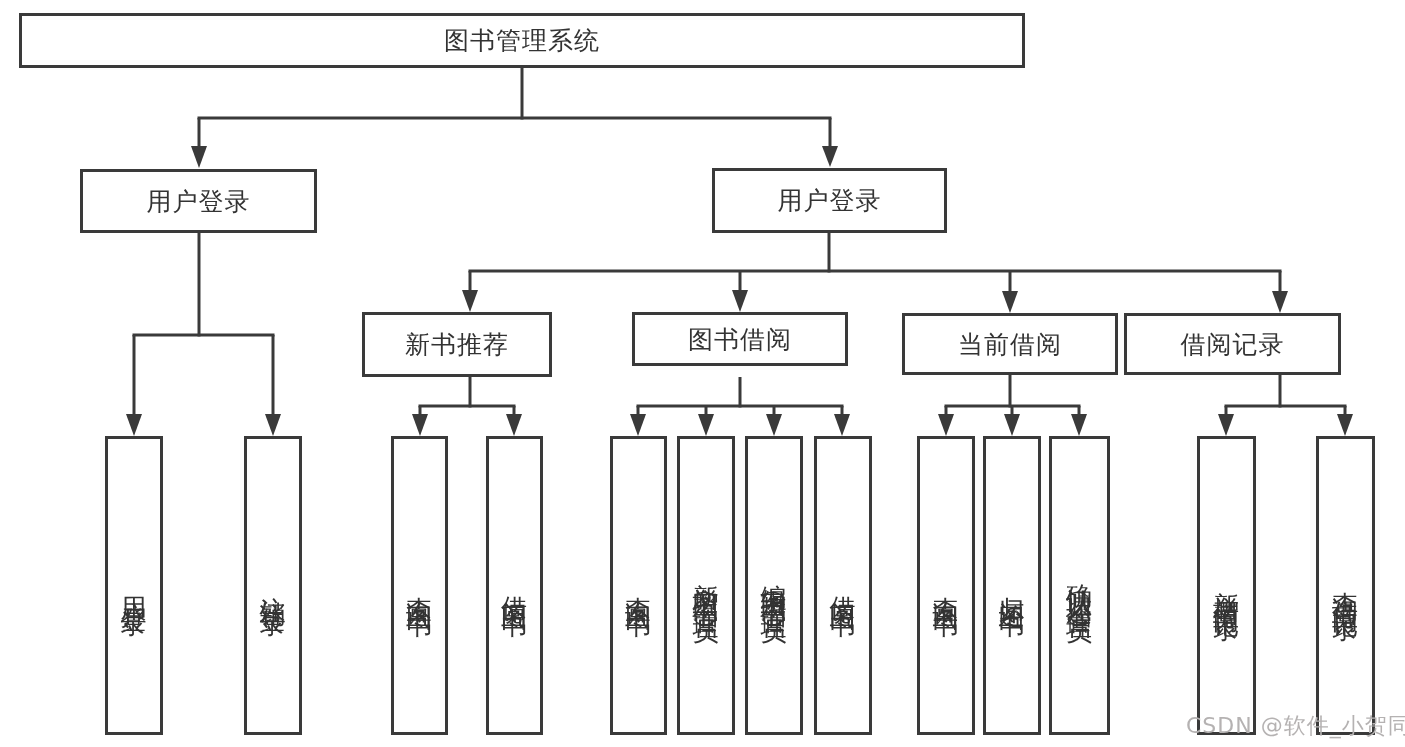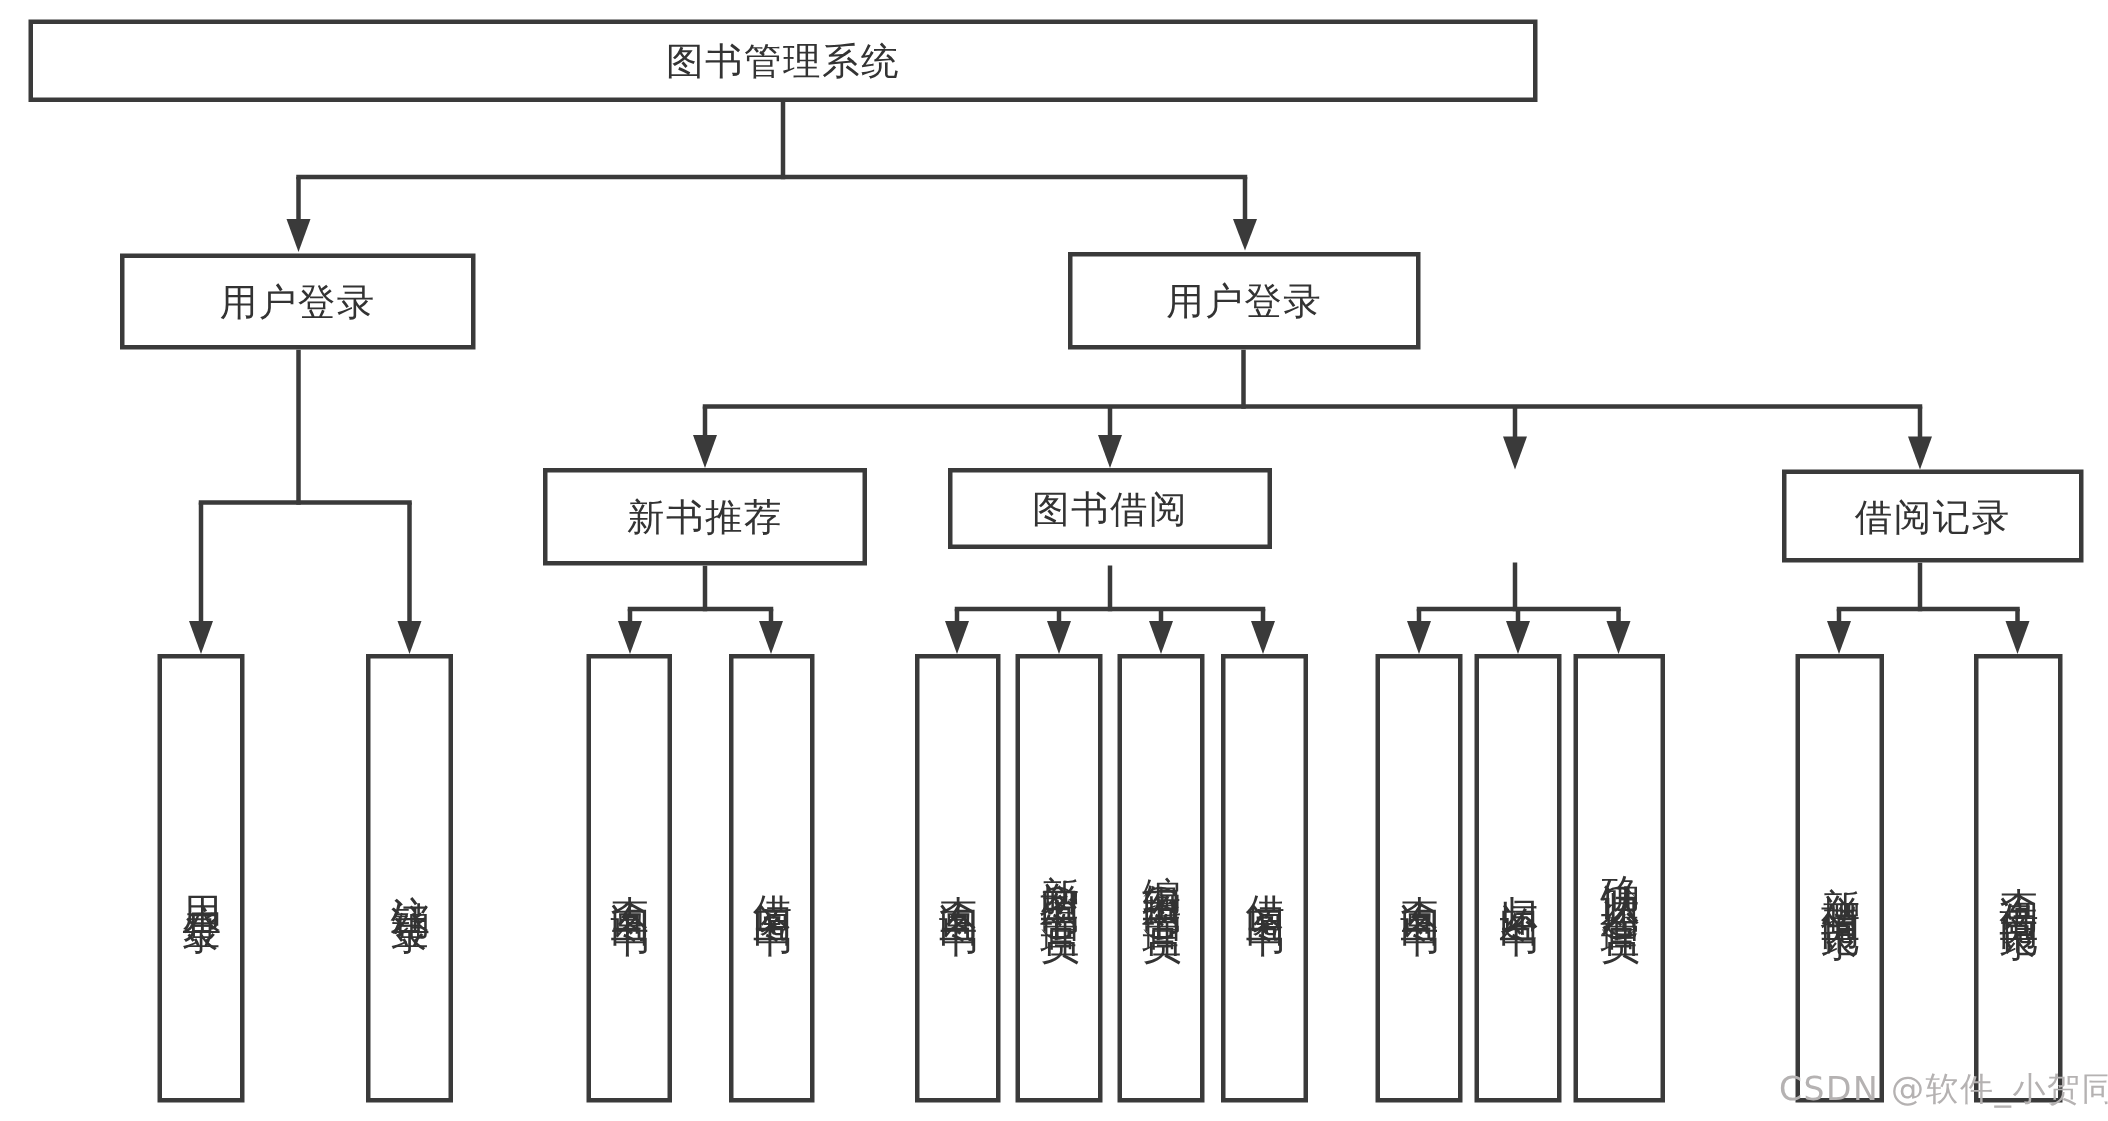--- a/index.html
+++ b/index.html
@@ -121,27 +121,30 @@
     <span>图书管理系统</span>
   </div>
 
   <div class="node h" style="left:80px;top:169px;width:237px;height:64px">
     <span>用户登录</span>
   </div>
   <div class="node h" style="left:712px;top:168px;width:235px;height:65px">
     <span>用户登录</span>
   </div>
 
-  <div class="node h" style="left:362px;top:312px;width:216px;height:65px">
+  <div class="node h" style="left:362px;top:312px;width:190px;height:65px">
     <span>新书推荐</span>
   </div>
   <div class="node h" style="left:632px;top:312px;width:216px;height:54px">
     <span>图书借阅</span>
   </div>
-  <div class="node h" style="left:1188px;top:313px;width:201px;height:62px">
+  <div class="node h" style="left:902px;top:313px;width:216px;height:62px">
+    <span>当前借阅</span>
+  </div>
+  <div class="node h" style="left:1124px;top:313px;width:217px;height:62px">
     <span>借阅记录</span>
   </div>
 
   <div class="node v" style="left:105px;top:436px;width:58px;height:299px">
     <span>用户登录</span>
   </div>
   <div class="node v" style="left:244px;top:436px;width:58px;height:299px">
     <span>注销登录</span>
   </div>
 

